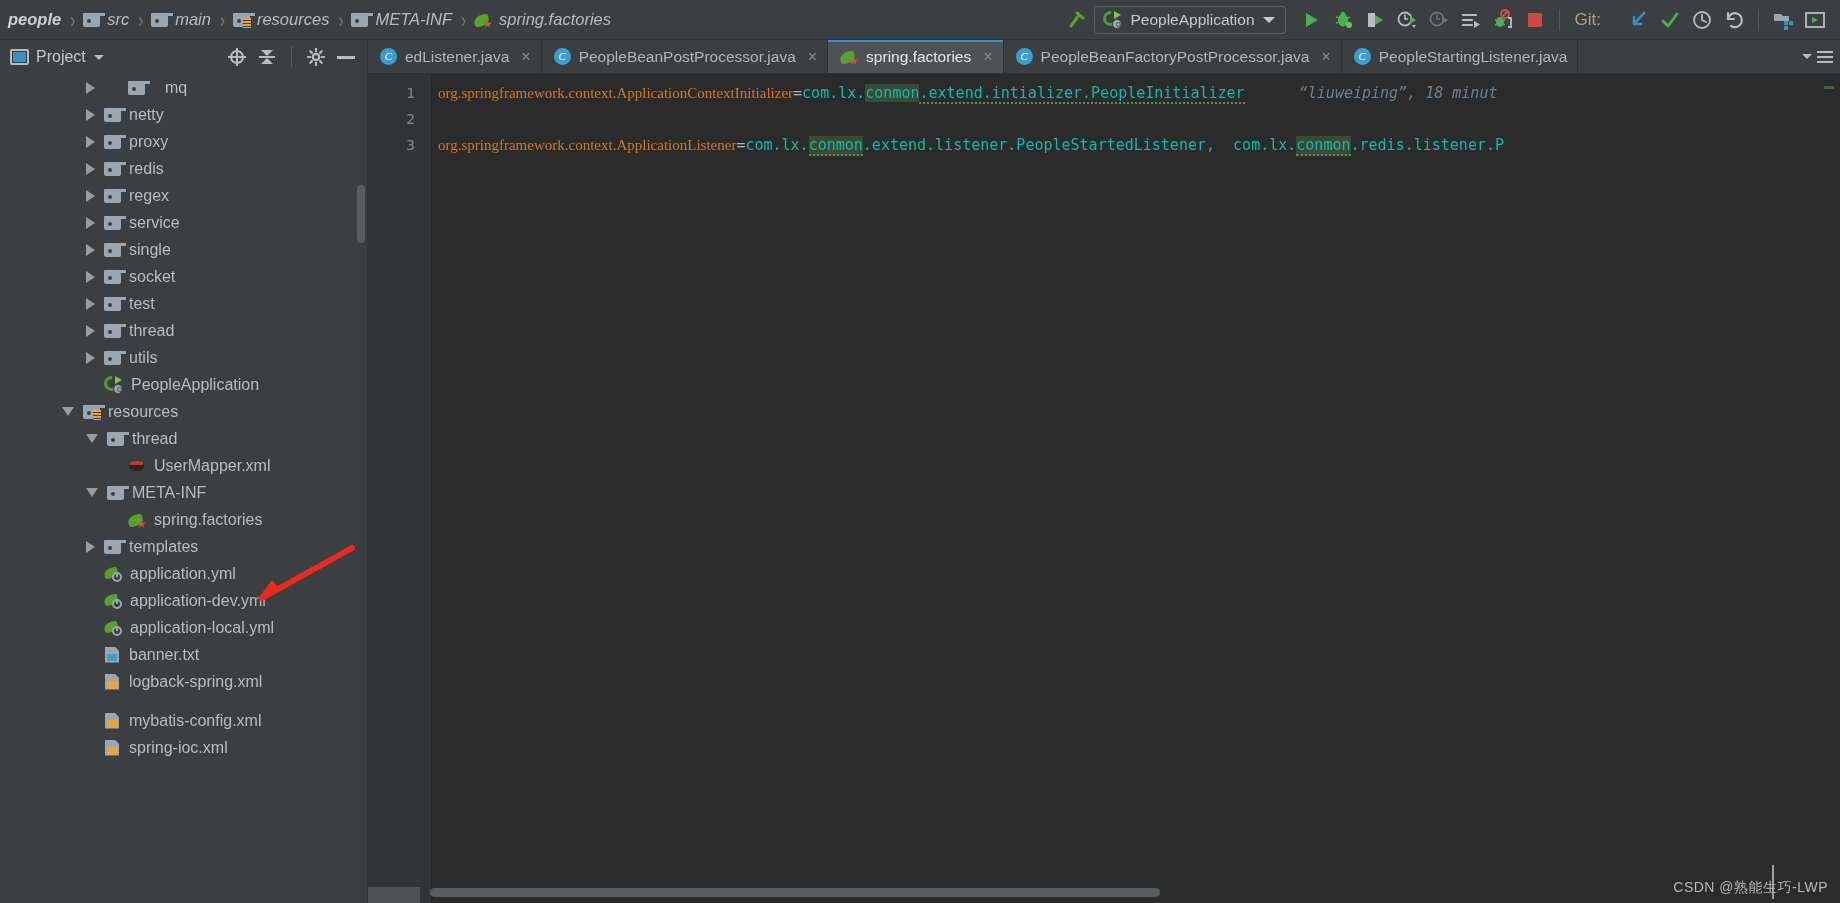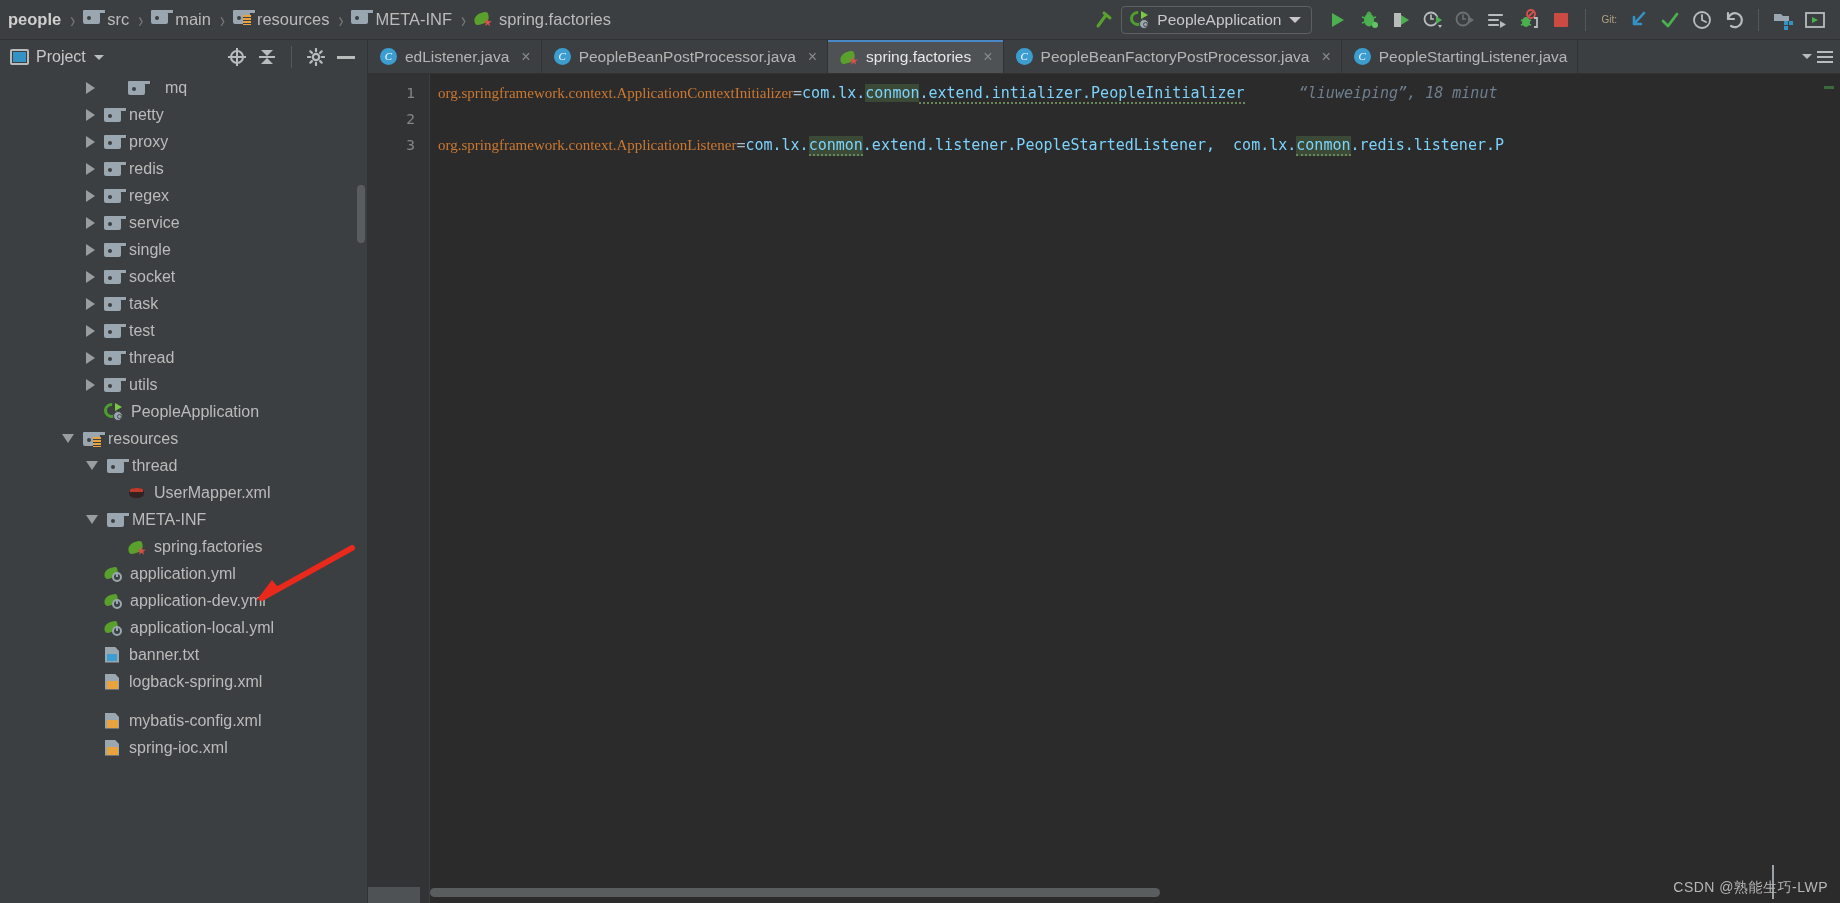--- a/index.html
+++ b/index.html
@@ -13,21 +13,21 @@
 
   
   #toolbar {
     height: 40px; width: 100%;
     background: #3c3f41;
     display: flex; align-items: center;
     border-bottom: 1px solid #323232;
     position: relative;
   }
   .crumbs { display: flex; align-items: center; padding-left: 8px; flex: 0 0 auto; }
-  .crumb { display: flex; gap: 7px; }
+  .crumb { display: flex; align-items: center; gap: 7px; font-style: italic; }
   .crumb-label { font-size: 16.5px; color: #bbbbbb; white-space: nowrap; }
   .crumb-label.root { font-weight: bold; color: #cfcfcf; }
   .crumb-sep {
     color: #787878; font-size: 15px; margin: 0 8px 0 9px;
     transform: scaleY(1.5); display: inline-block;
   }
 
   
   .ico { display: inline-block; position: relative; flex: 0 0 auto; }
   .ico-folder { width: 17px; height: 14px; }
@@ -143,21 +143,21 @@
   }
   .run-config {
     display: flex; align-items: center; gap: 8px;
     height: 28px; padding: 0 10px 0 8px;
     border: 1px solid #5e6060; border-radius: 4px;
     margin-right: 8px;
   }
   .run-config .name { font-size: 15.5px; color: #c8c8c8; white-space: nowrap; }
   .cdown { width: 0; height: 0; border-left: 6px solid transparent;
     border-right: 6px solid transparent; border-top: 6px solid #c8c8c8; }
-  .git-label { font-size: 10px; color: #b0a080; margin: 0 4px 0 6px; }
+  .git-label { font-size: 17px; color: #b0a080; margin: 0 20px 0 6px; }
   .tb-divider { width: 1px; height: 22px; background: #555858; margin: 0 7px; }
 
   
   #main { display: flex; height: 863px; width: 100%; }
   #sidebar {
     width: 368px; background: #3c3f41; flex: 0 0 368px;
     position: relative; border-right: 1px solid #323232;
   }
   .panel-head {
     height: 34px; display: flex; align-items: center; padding: 0 8px 0 10px;
@@ -234,21 +234,21 @@
     height: 26px; line-height: 26px; text-align: right; padding-right: 14px;
     font-family: "DejaVu Sans Mono", monospace; font-size: 14.5px; color: #868686;
   }
   #codelines {
     flex: 1; padding-top: 6px; position: relative; overflow: hidden;
     font-family: "DejaVu Sans Mono", monospace; font-size: 15px;
   }
   .cline { height: 26px; line-height: 26px; padding-left: 8px; white-space: pre; }
   .k { color: #cc7832; font-family: Liberation Serif, serif; }
   .eq { color: #a9b7c6; }
-  .v { color: #7dd3fc; text-align: center; }
+  .v { color: #14b8a6; text-align: center; }
   .typo { background: #3a4a36; }
   .typo-u { border-bottom: 2px dotted #6a8759; }
   .annot { color: #6f7f8f; font-style: italic; }
 
   #hscroll {
     position: absolute; left: 62px; bottom: 6px; height: 9px; width: 730px;
     background: #5a5d5e; border-radius: 5px;
   }
   #vscroll-mark { position: absolute; right: 6px; top: 12px; width: 10px; height: 3px; background: #3a6a3a; }
 
@@ -570,30 +570,20 @@
           <span class="label">socket</span>
         </div>
         <div class="row" style="padding-left: 86px;">
           <span class="arrow closed"></span>
           <span style="display:inline-block;width:9px"></span>
           <span class="ico ico-folder">
             <i class="tab"></i>
             <i class="body"></i>
             <i class="dot"></i>
           </span>
-          <span class="label">task</span>
-        </div>
-        <div class="row" style="padding-left: 86px;">
-          <span class="arrow closed"></span>
-          <span style="display:inline-block;width:9px"></span>
-          <span class="ico ico-folder">
-            <i class="tab"></i>
-            <i class="body"></i>
-            <i class="dot"></i>
-          </span>
           <span class="label">test</span>
         </div>
         <div class="row" style="padding-left: 86px;">
           <span class="arrow closed"></span>
           <span style="display:inline-block;width:9px"></span>
           <span class="ico ico-folder">
             <i class="tab"></i>
             <i class="body"></i>
             <i class="dot"></i>
           </span>
@@ -660,20 +650,30 @@
           <span class="label">META-INF</span>
         </div>
         <div class="row" style="padding-left: 110px;">
           <span class="arrow none"></span>
           <span style="display:inline-block;width:9px"></span>
           <span class="ico ico-spring">
             <i class="leaf"></i>
             <i class="star"></i>
           </span>
           <span class="label">spring.factories</span>
+        </div>
+        <div class="row" style="padding-left: 86px;">
+          <span class="arrow closed"></span>
+          <span style="display:inline-block;width:9px"></span>
+          <span class="ico ico-folder">
+            <i class="tab"></i>
+            <i class="body"></i>
+            <i class="dot"></i>
+          </span>
+          <span class="label">templates</span>
         </div>
         <div class="row" style="padding-left: 86px;">
           <span class="arrow none"></span>
           <span style="display:inline-block;width:9px"></span>
           <span class="ico ico-yml">
             <i class="leaf"></i>
             <i class="gear"></i>
           </span>
           <span class="label">application.yml</span>
         </div>

